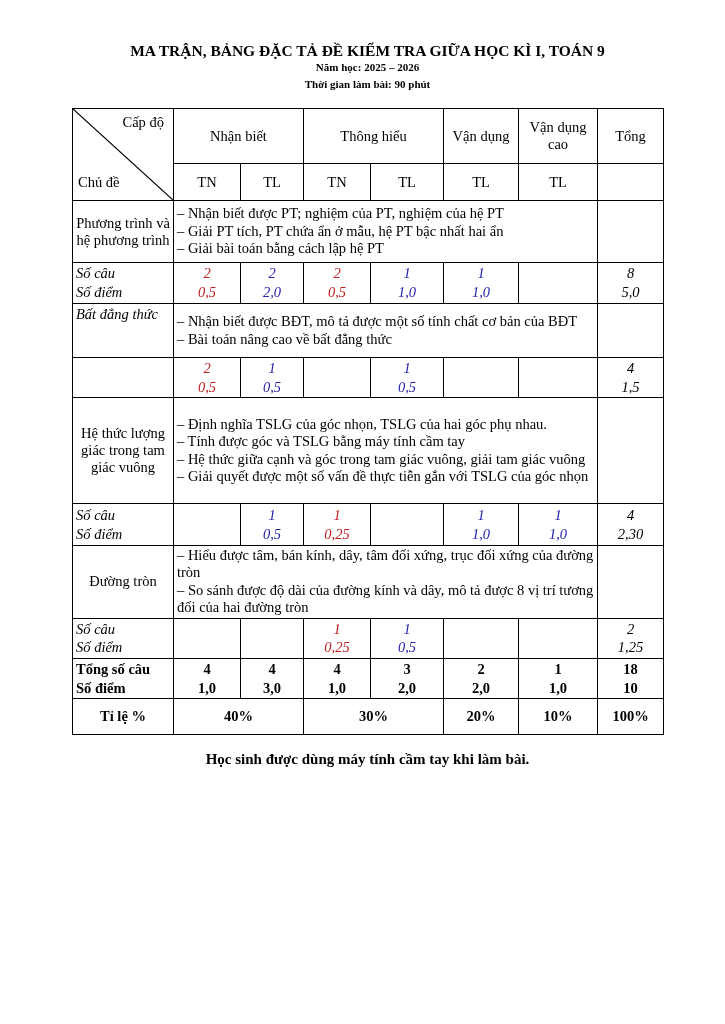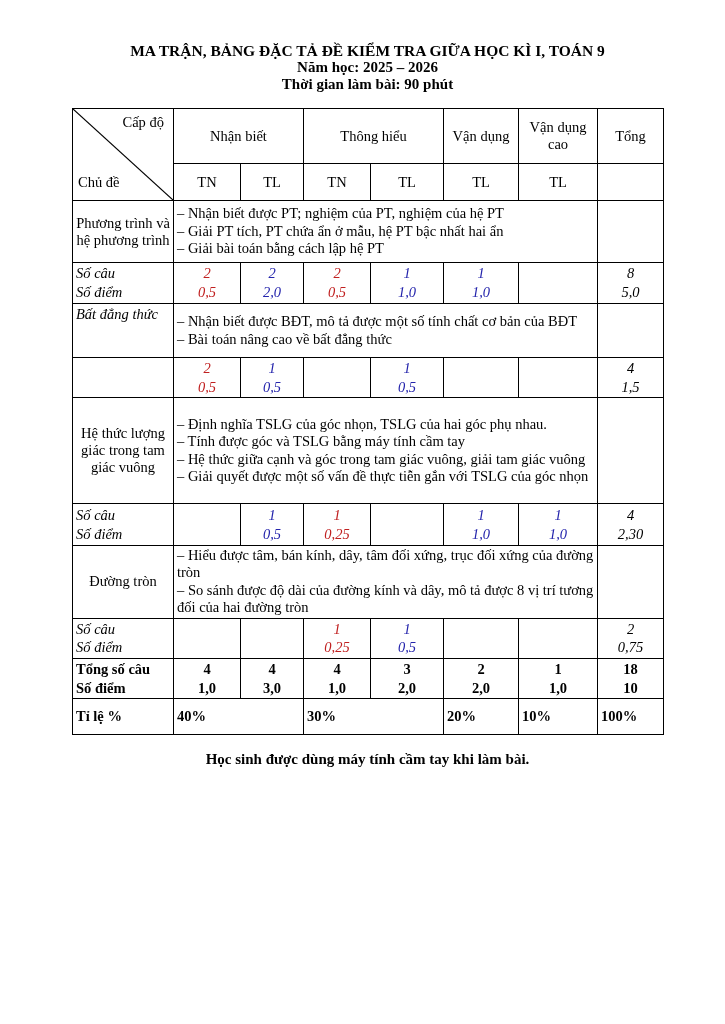--- a/index.html
+++ b/index.html
@@ -4,21 +4,21 @@
 <style>
   * { box-sizing: border-box; }
   html,body { margin:0; padding:0; }
   body {
     width:725px; height:1024px; background:#ffffff; color:#000;
     font-family:"Liberation Serif", serif; position:relative; overflow:hidden;
   }
   .content { position:absolute; left:72px; top:42px; width:591px; }
   .titles { text-align:center; font-weight:bold; }
   .t1 { font-size:15.5px; line-height:17px; }
-  .t2,.t3 { font-size:15px; line-height:17px; }
+  .t2,.t3 { font-size:11px; line-height:17px; }
 
   table.matrix { border-collapse:collapse; table-layout:fixed; width:591px; margin-top:15px; }
   table.matrix td { border:1px solid #000; font-size:14.5px; padding:1px 3px; vertical-align:middle; }
 
   
   col.c0{width:101px} col.c1{width:67px} col.c2{width:63px} col.c3{width:67px}
   col.c4{width:73px} col.c5{width:75px} col.c6{width:79px} col.c7{width:66px}
 
   tr.h1 td { height:55px; text-align:center; }
   tr.h2 td { height:37px; text-align:center; }
@@ -42,21 +42,21 @@
   tr.r-nums1 td { height:41px; }
   tr.r-nums2 td { height:37px; }
   tr.r-nums3 td { height:42px; }
   tr.r-nums4 td { height:40px; }
   td.tn { color:var(--tn-red,#c00000); }
   td.tl { color:var(--tl-blue,#2222aa); }
   td.tot { color:#000; }
 
   tr.grand td { font-weight:bold; text-align:center; height:38px; line-height:1.3; }
   tr.grand td.labels { text-align:left; }
-  tr.ratio td { font-weight:bold; height:36px; }
+  tr.ratio td { font-weight:bold; text-align:center; height:36px; }
 
   .footer { text-align:center; font-weight:bold; font-size:15px; margin-top:16px; }
 </style>
 </head>
 <body>
 
 <div class="content">
   <div class="titles">
     <div class="t1">MA TRẬN, BẢNG ĐẶC TẢ ĐỀ KIỂM TRA GIỮA HỌC KÌ I, TOÁN 9</div>
     <div class="t2">Năm học: 2025 – 2026</div>
@@ -234,21 +234,21 @@
         <div>0,25</div>
       </td>
       <td class="tl">
         <div>1</div>
         <div>0,5</div>
       </td>
       <td></td>
       <td></td>
       <td class="tot">
         <div>2</div>
-        <div>0,75</div>
+        <div>1,25</div>
       </td>
     </tr>
 
     <tr class="grand">
       <td class="labels">
         <div>Tổng số câu</div>
         <div>Số điểm</div>
       </td>
       <td>
         <div>4</div>

